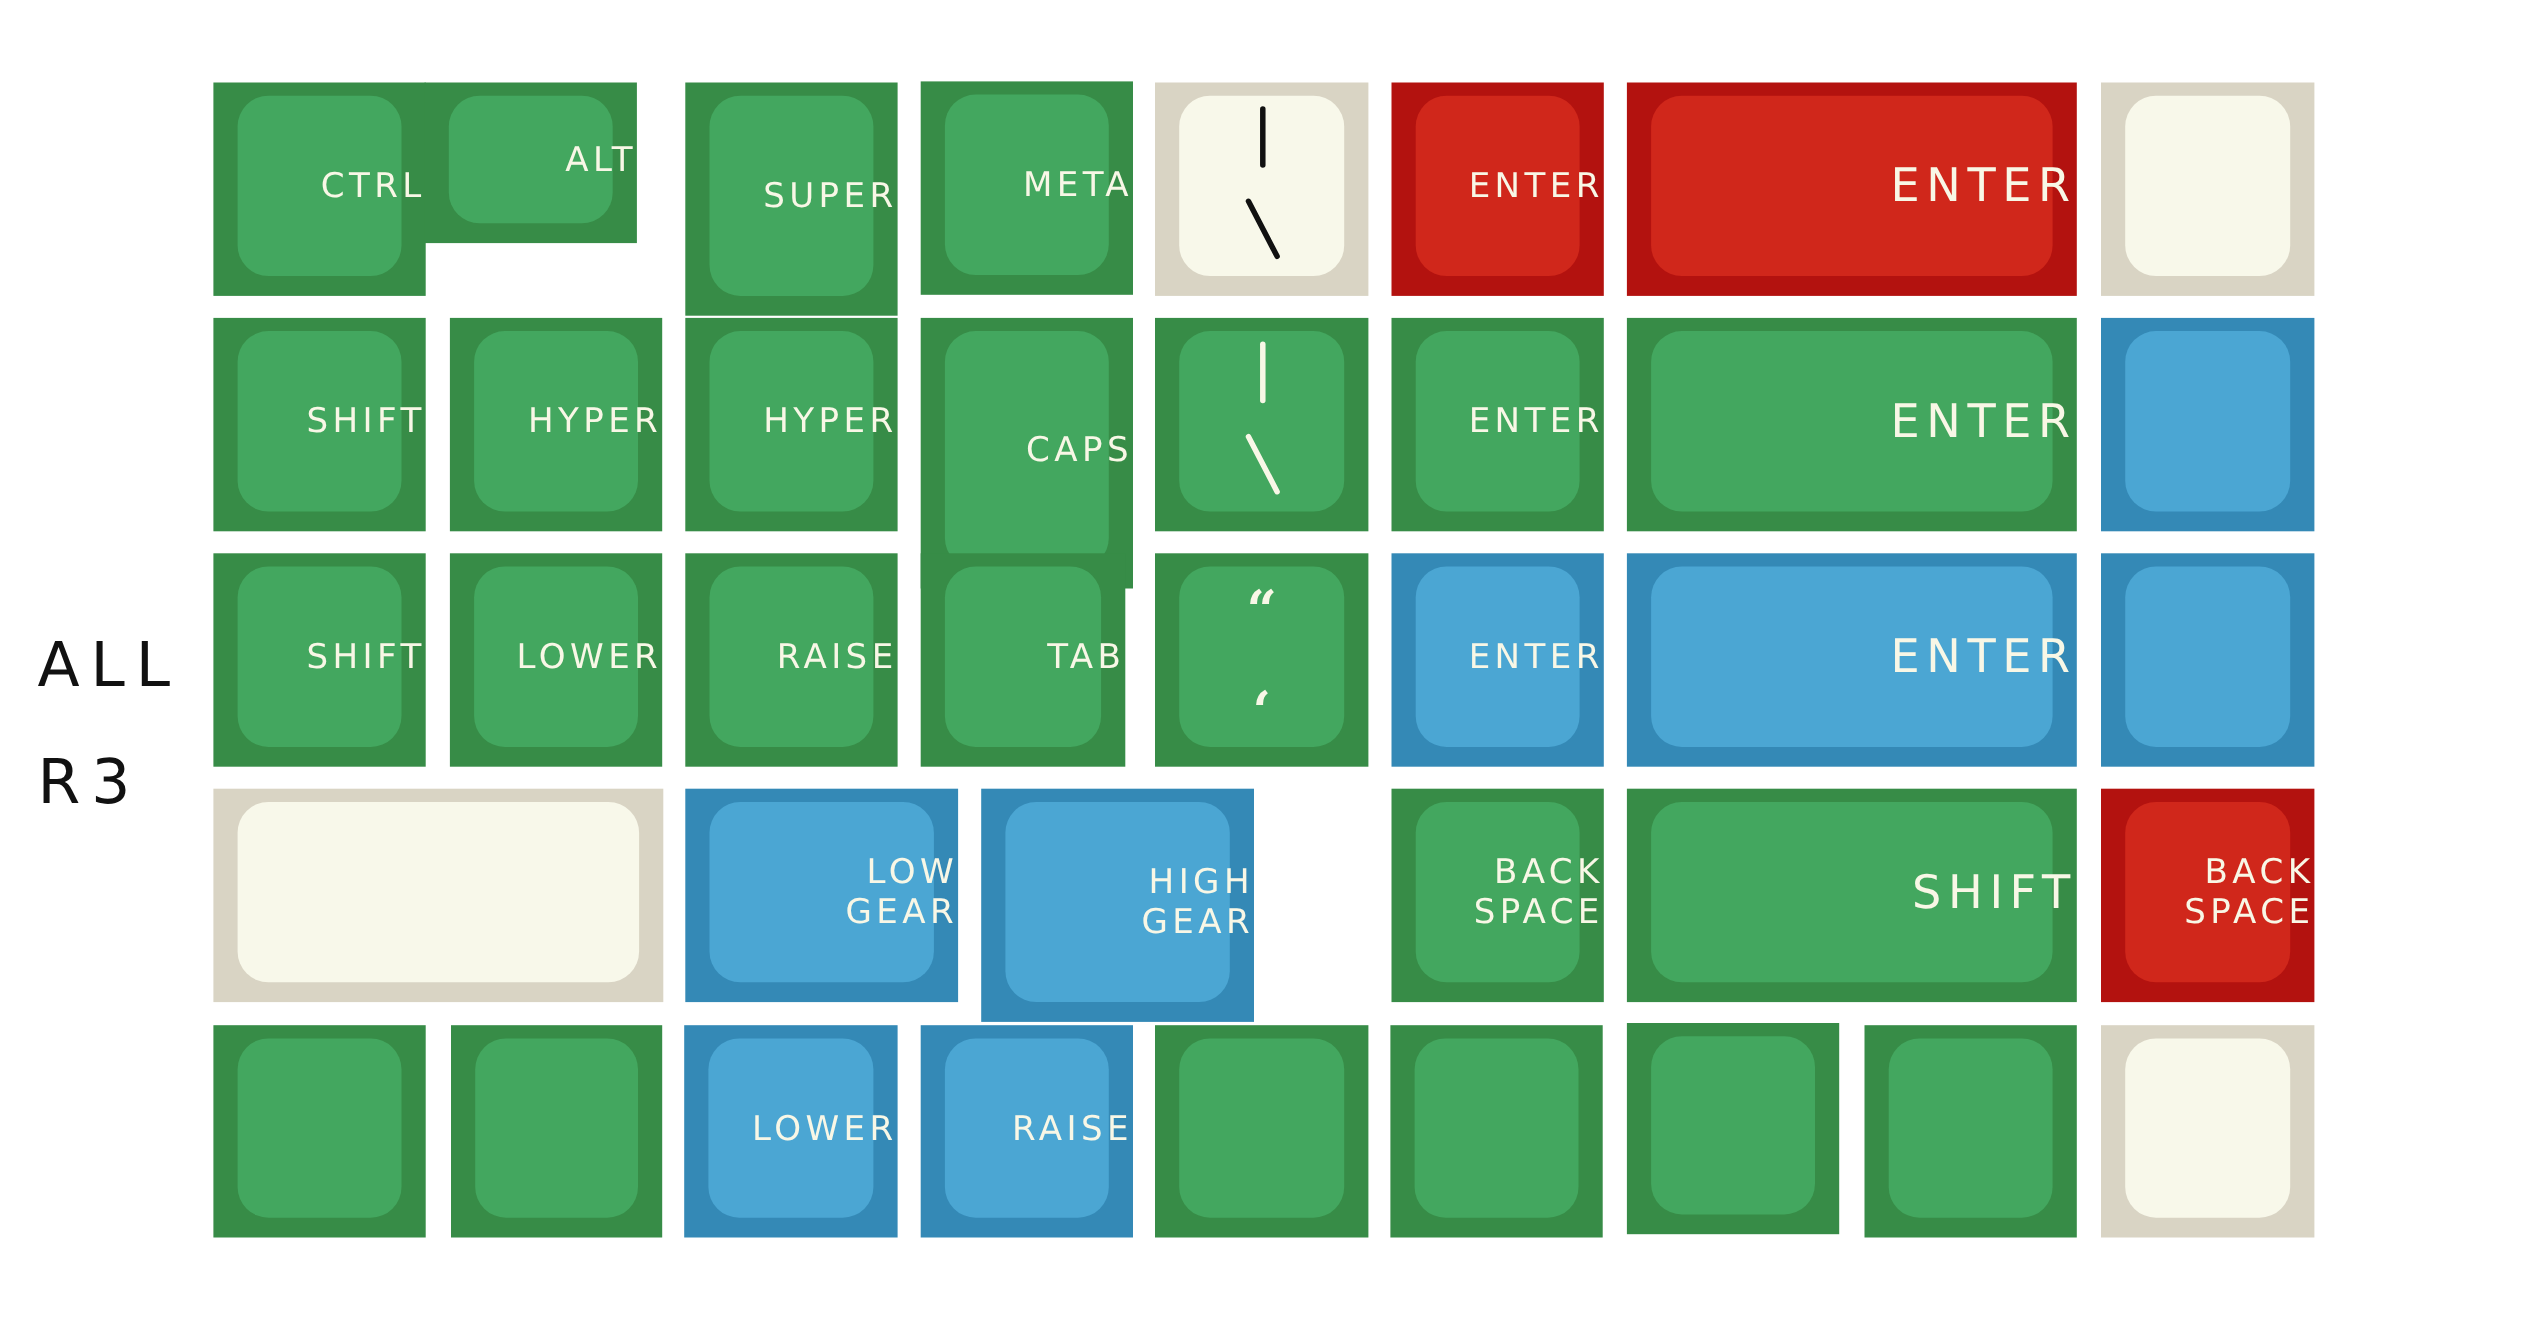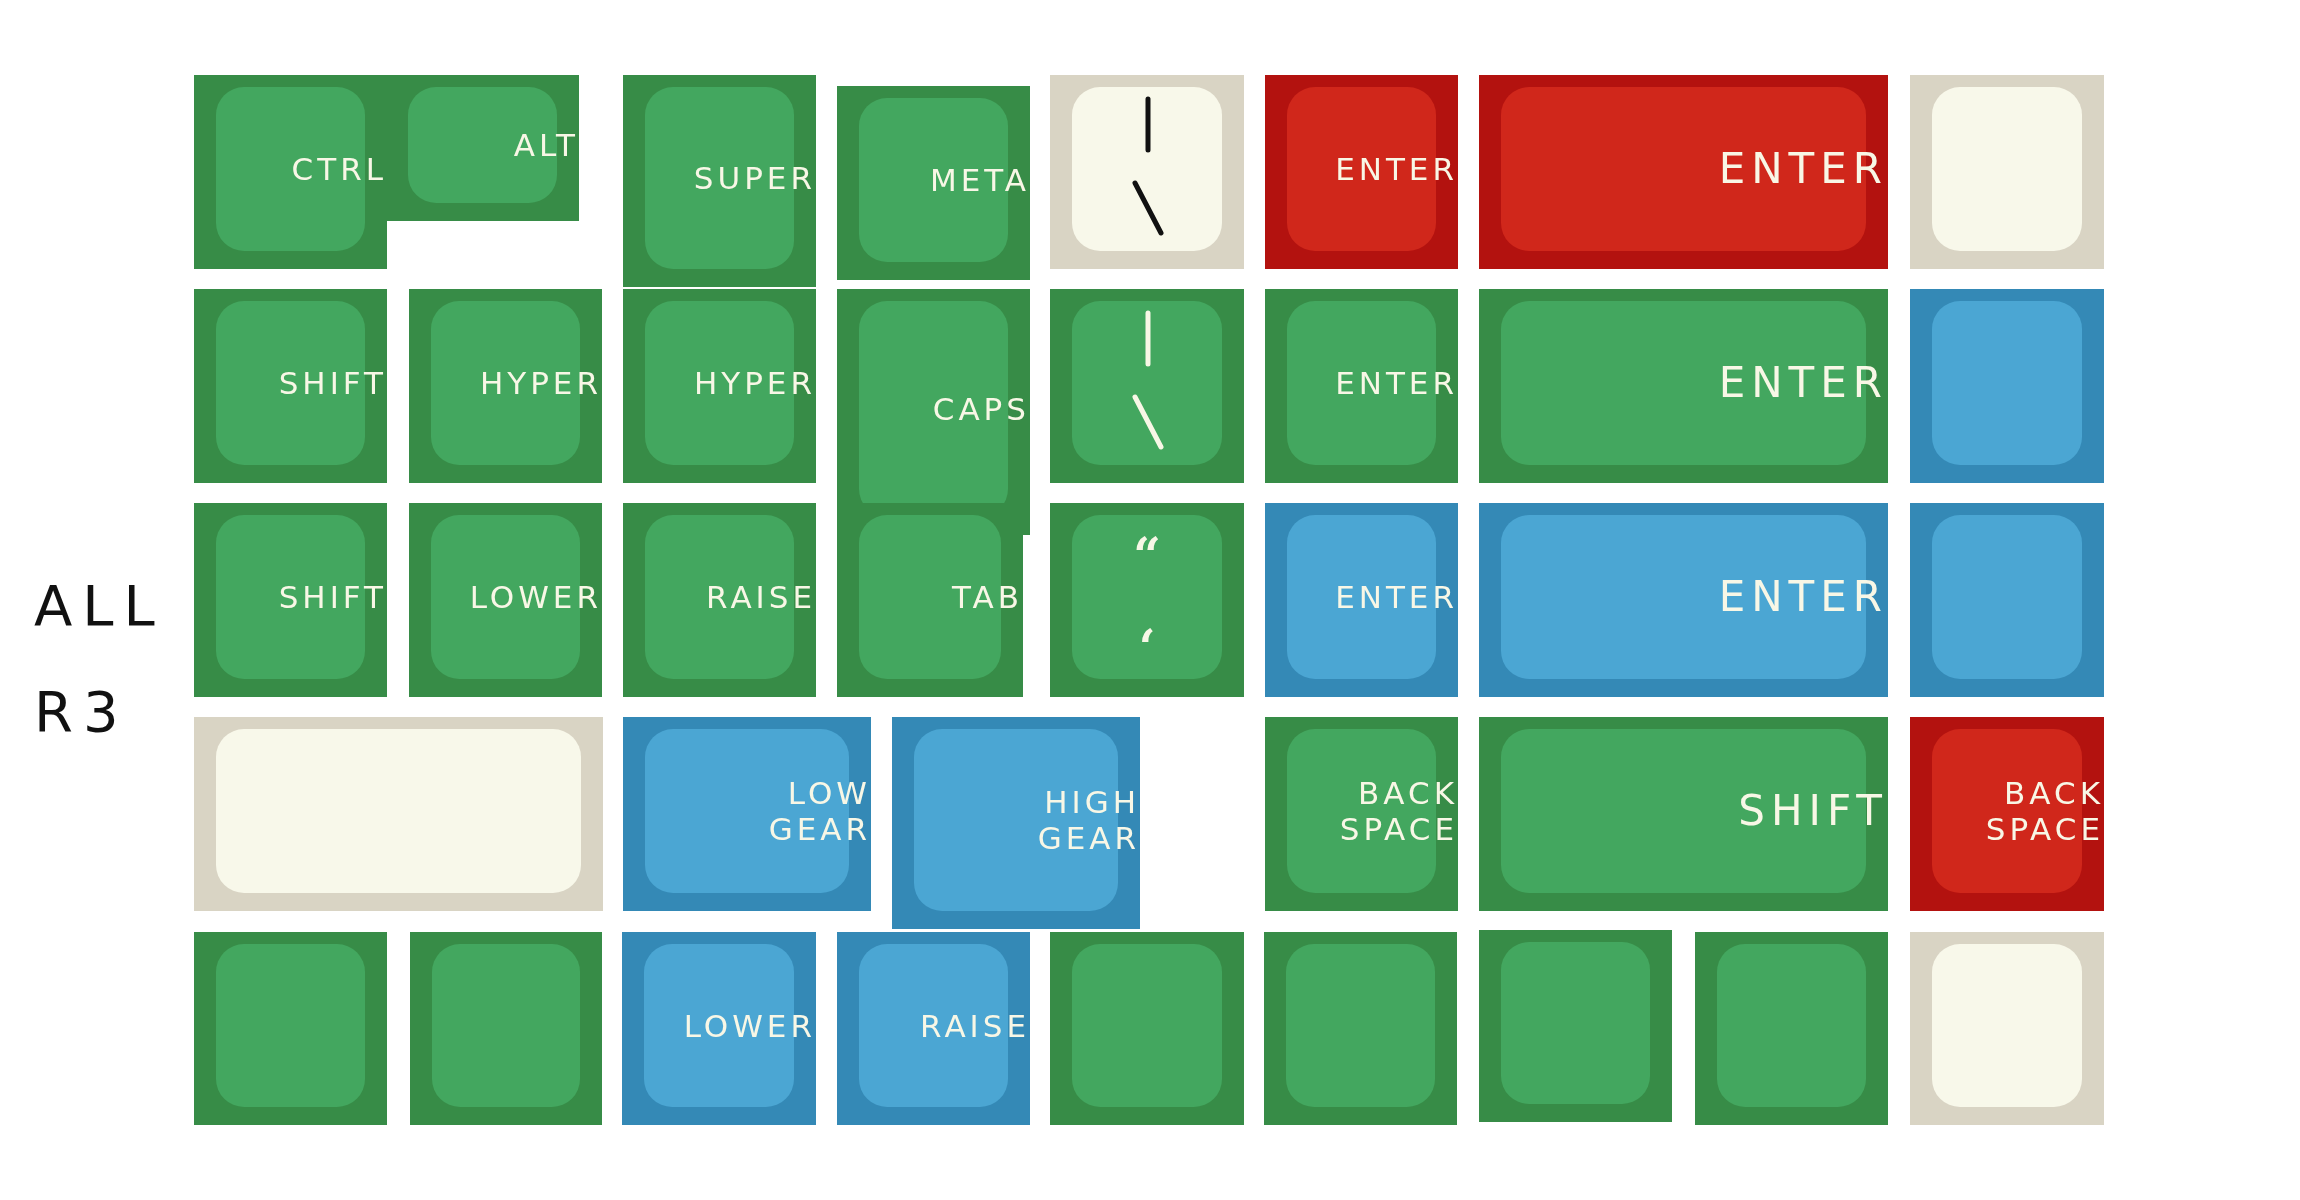--- a/index.html
+++ b/index.html
@@ -53,21 +53,21 @@
   <div class="legend">
       <span>ALT</span>
     </div>
 </div>
 <div class="key" style="left:623px;top:75px;width:193px;height:212px;" data-color="green">
   <div class="cap"></div>
   <div class="legend">
       <span>SUPER</span>
     </div>
 </div>
-<div class="key" style="left:837px;top:86px;width:193px;height:194px;" data-color="green">
+<div class="key" style="left:837px;top:74px;width:193px;height:194px;" data-color="green">
   <div class="cap"></div>
   <div class="legend">
       <span>META</span>
     </div>
 </div>
 <div class="key" style="left:1050px;top:75px;width:194px;height:194px;" data-color="cream">
   <div class="cap"></div>
   <svg class="glyph-svg" width="194" height="194">
     <line x1="98" y1="24" x2="98" y2="75" stroke="#111111" stroke-width="5" stroke-linecap="round"></line>
     <line x1="85" y1="108" x2="111" y2="158" stroke="#111111" stroke-width="5" stroke-linecap="round"></line>

